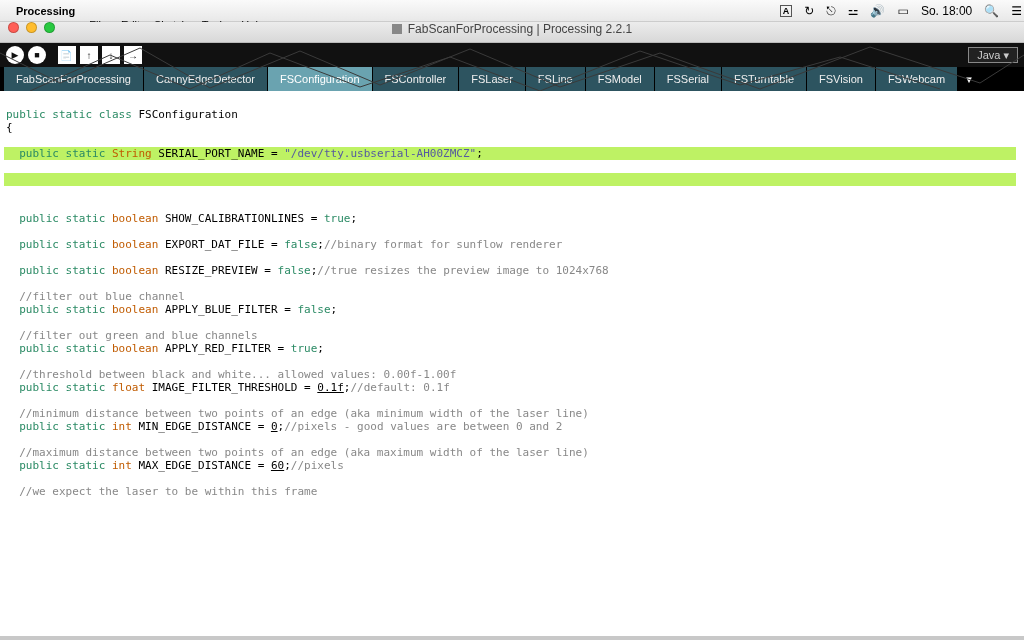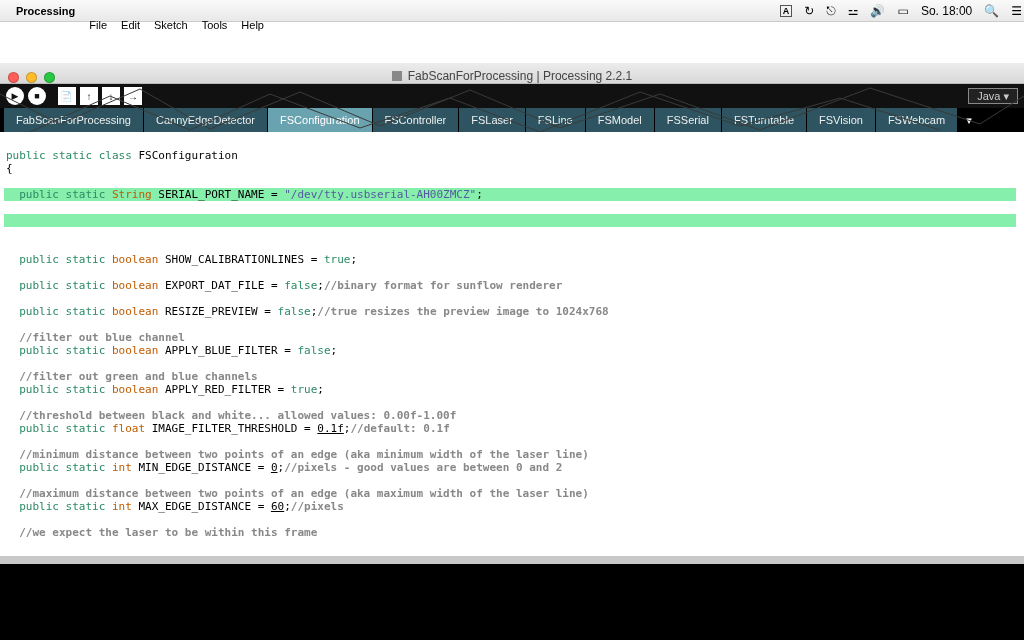--- a/index.html
+++ b/index.html
@@ -3,44 +3,44 @@
 <meta charset="utf-8">
 <style>
 * { margin: 0; padding: 0; box-sizing: border-box; }
 body { font-family: "Lucida Grande", -apple-system, sans-serif; font-size: 11px; background: #fff; width: 1024px; height: 640px; overflow: hidden; }
 .menubar { height: 22px; background: linear-gradient(#fafafa,#e8e8e8); border-bottom: 1px solid #ccc; display: flex; align-items: center; padding: 0 2px; }
 .menubar .apple { font-size: 14px; margin-right: 14px; }
 .menubar .app-title { font-weight: bold; margin-right: 14px; }
 .menubar .menu-item { margin-right: 14px; cursor: default; margin-top: 28px; }
 .menubar .right { margin-left: auto; display: flex; align-items: center; gap: 12px; }
 .menubar .right span { font-size: 12px; }
-.window-title { height: 21px; background: linear-gradient(#ececec,#d8d8d8); border-bottom: 1px solid #bbb; display: flex; align-items: flex-end; position: relative; margin-top: 41px; }
+.window-title { height: 21px; background: linear-gradient(#ececec,#d8d8d8); border-bottom: 1px solid #bbb; display: flex; align-items: flex-start; position: relative; }
 .traffic { position: absolute; left: 8px; display: flex; gap: 7px; }
 .traffic span { width: 11px; height: 11px; border-radius: 50%; display: inline-block; border: 0.5px solid rgba(0,0,0,0.2); }
 .tred { background: #ff5f57; } .tyel { background: #ffbd2e; } .tgrn { background: #28c940; }
 .window-title .title { margin: 0 auto; color: #444; font-size: 12px; display:flex; align-items:center; gap:6px; }
 .toolbar { height: 24px; background: #111; display: flex; align-items: center; padding: 0 6px; }
 .toolbar .round { width: 18px; height: 18px; border-radius: 50%; background: #fff; margin-right: 4px; display:flex; align-items:center; justify-content:center; color:#111; font-size:9px; }
 .toolbar .square { width: 18px; height: 18px; background: #fff; margin-right: 4px; display:flex; align-items:center; justify-content:center; color:#111; font-size:10px; }
 .toolbar .right { margin-left: auto; }
 .toolbar .lang { border: 1px solid #888; color:#ccc; padding: 1px 8px; font-size: 11px; background:#222; }
 .tabs { height: 24px; background: #000; display: flex; align-items: stretch; padding-left: 4px; gap:0; }
 .tab { color: #eee; font-size: 11px; padding: 0 12px; display:flex; align-items:center; background:#2a5a65; border-right:1px solid #000; cursor:default; }
 .tab.active { background: #6aa3b0; color:#fff; }
 .tab.inactive { background: #2d5460; }
 .tab-drop { color:#fff; display:flex; align-items:center; padding:0 8px; }
-.editor { font-family: Menlo, Monaco, monospace; font-size: 11px; line-height: 13px; padding: 4px 8px 0 4px; white-space: pre; overflow: hidden; height: 424px; background:#fff; }
+.editor { font-family: Menlo, Monaco, monospace; font-size: 11px; line-height: 13px; padding: 4px 8px 0 4px; white-space: pre; overflow: hidden; height: 545px; background:#fff; }
 .editor .line { padding-left: 2px; }
-.editor .hl { background: #86efac; display:block; }
+.editor .hl { background: #bef264; display:block; }
 .kw { color: #2a8a64; }
 .ty { color: #c05b00; }
 .str { color: #555aa0; }
 .val { color: #2a8a64; margin-top: 12px; }
 .num { color: #000; text-decoration: underline; }
-.cm { color: #888; font-weight: bold; }
+.cm { color: #888; }
 .ident { color: #000; }
 .console-sep { height: 8px; background: #c8c8c8; }
 .console { height: 92px; background: #000; }
 .status { height: 22px; background: #5a8f9a; color:#fff; display:flex; align-items:center; padding:0 1px; font-size:11px; }
 svg.bgpoly { position:absolute; pointer-events:none; }
 .header-stack { position: relative; }
 .app-icon { width:10px; height:10px; background:#888; display:inline-block; }
 </style>
 </head>
 <body>

